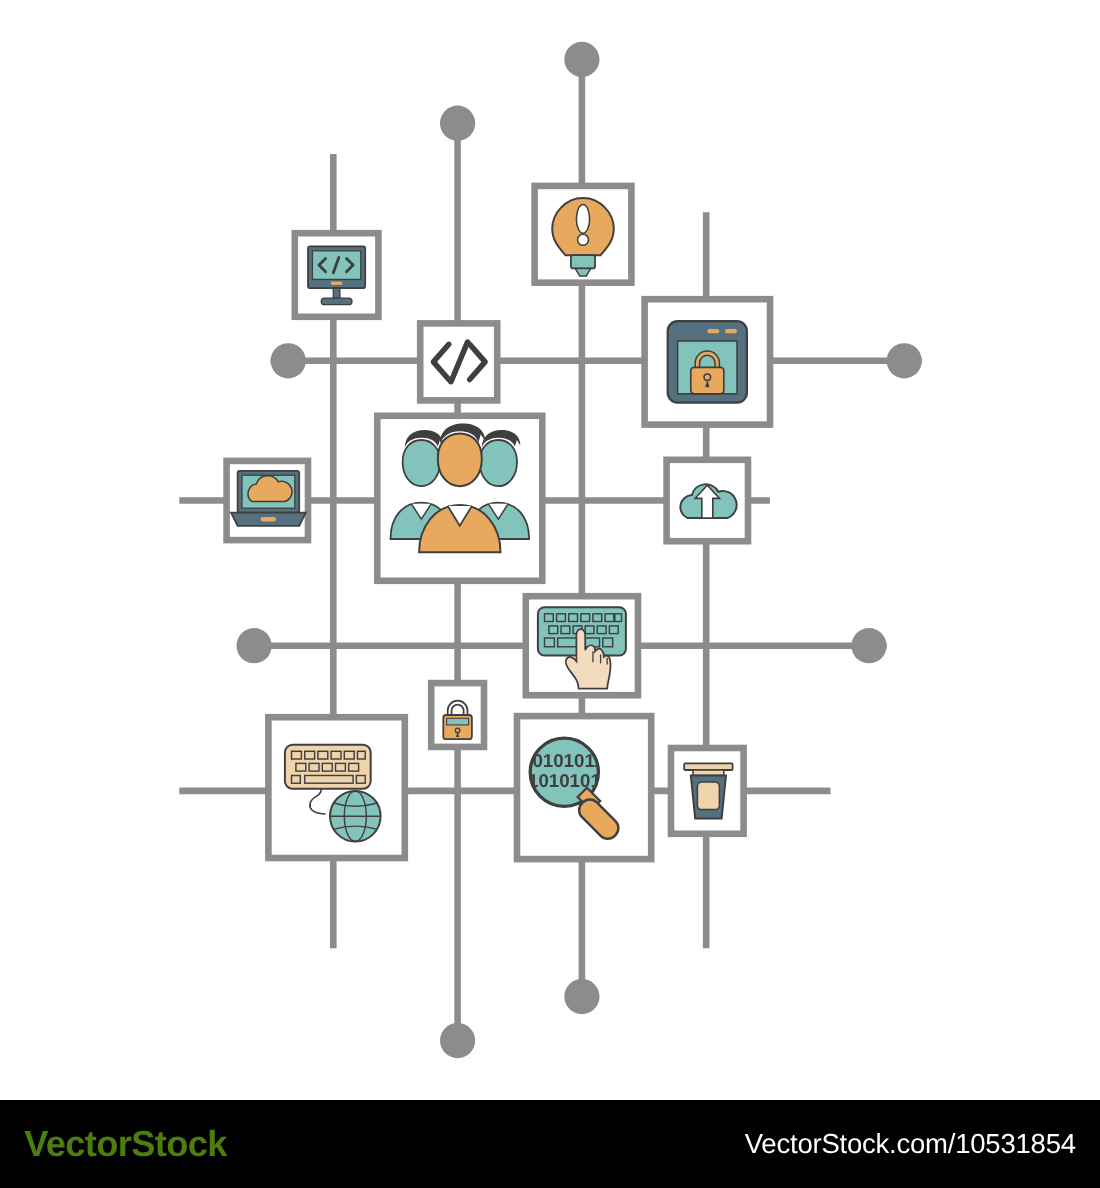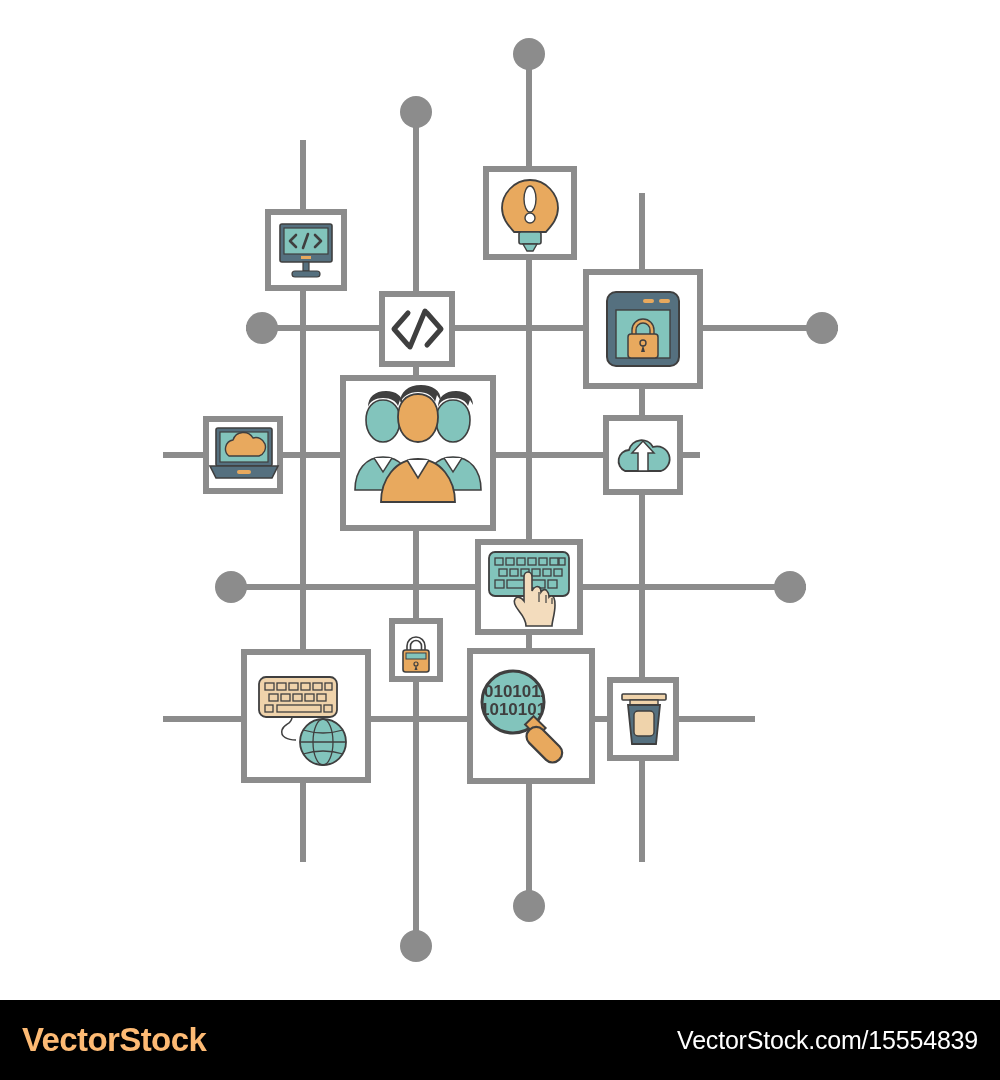--- a/index.html
+++ b/index.html
@@ -34,21 +34,21 @@
     width: 1000px;
     height: 80px;
     background: #000000;
     display: flex;
     align-items: center;
     justify-content: space-between;
     box-sizing: border-box;
     padding: 0 22px;
   }
   #footer-brand {
-    color: #fdba74;
+    color: #4d7c0f;
     font-family: "Liberation Sans", sans-serif;
     font-size: 33px;
     font-weight: bold;
     letter-spacing: -0.6px;
   }
   #footer-url {
     color: #ffffff;
     font-family: "Liberation Sans", sans-serif;
     font-size: 25px;
     font-weight: normal;
@@ -294,14 +294,14 @@
         <path d="M628 705 L660 705 L656 744 L632 744 Z" fill="#55707f" stroke="#3f3f3f" stroke-width="1.8"></path>
         <rect x="634" y="711" width="20" height="25" rx="4" fill="#efd3ab" stroke="#3f3f3f" stroke-width="1.4"></rect>
       </g>
     </g>
 
   </svg>
 </div>
 
 <div id="footer-bar">
   <span id="footer-brand">VectorStock</span>
-  <span id="footer-url">VectorStock.com/15554839</span>
+  <span id="footer-url">VectorStock.com/10531854</span>
 </div>
 
 </body></html>

